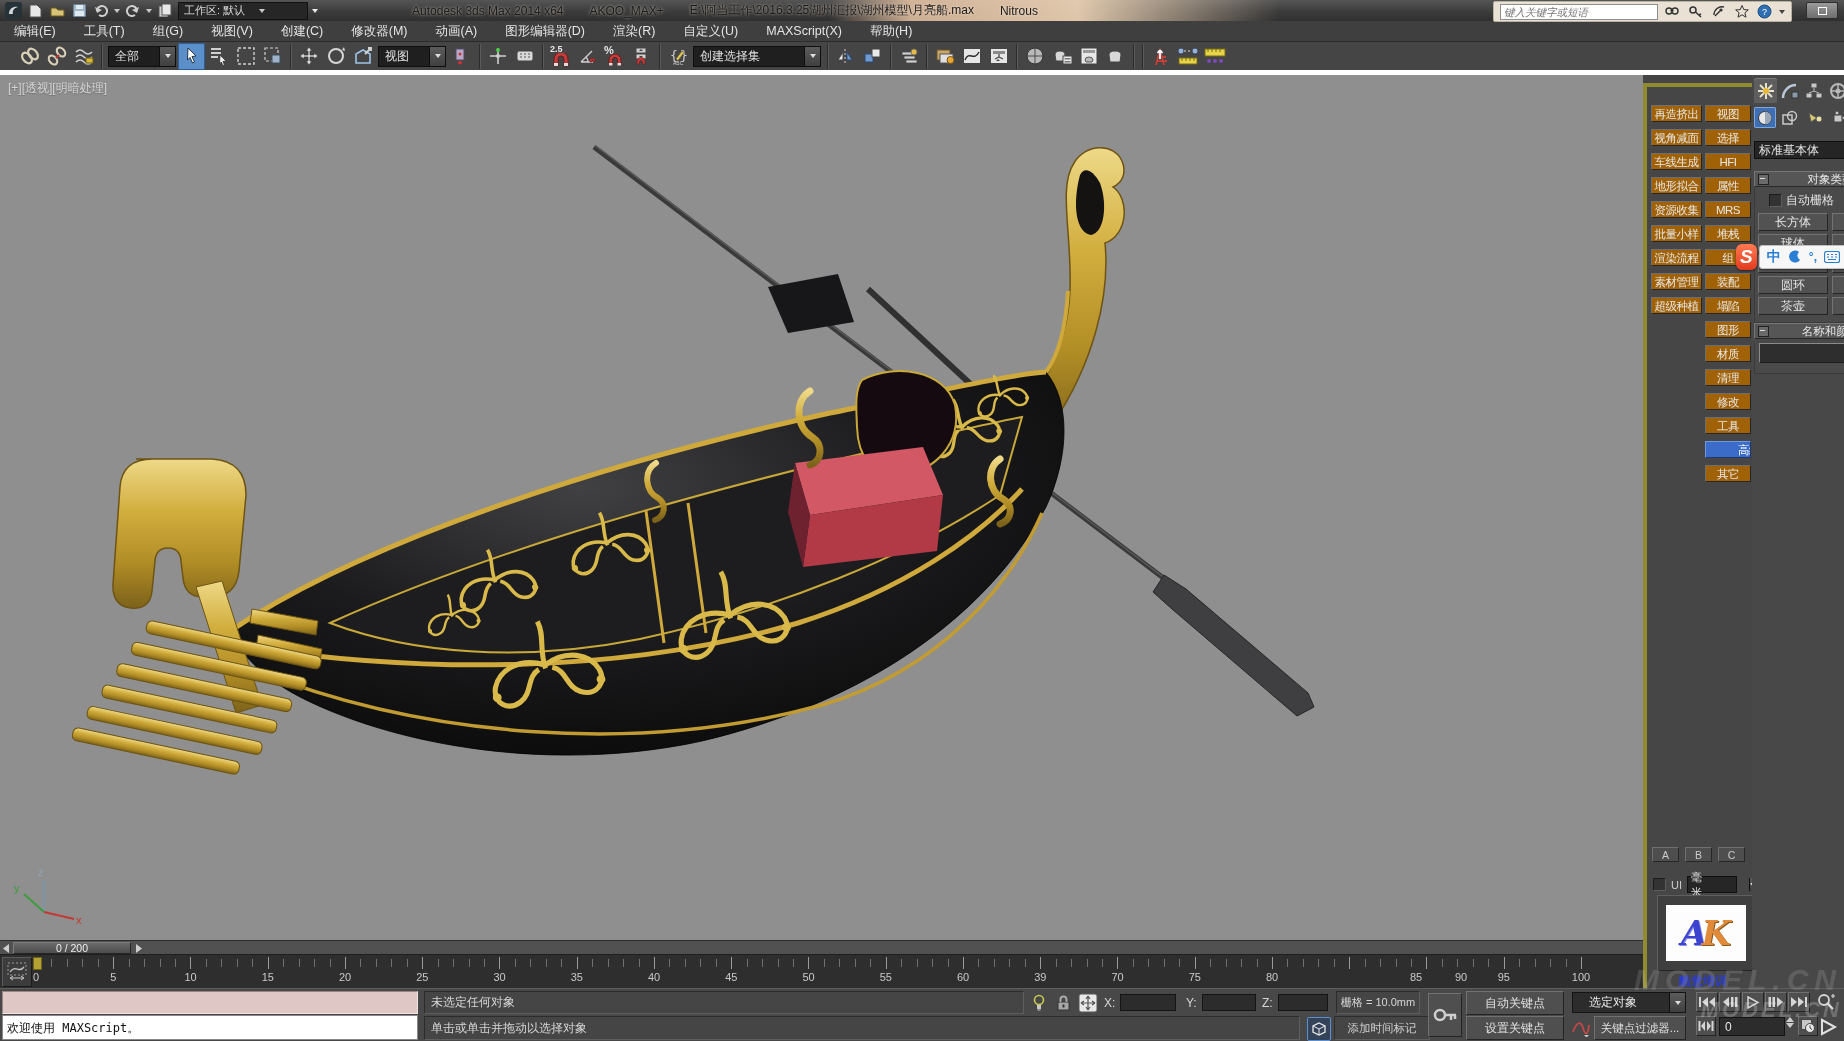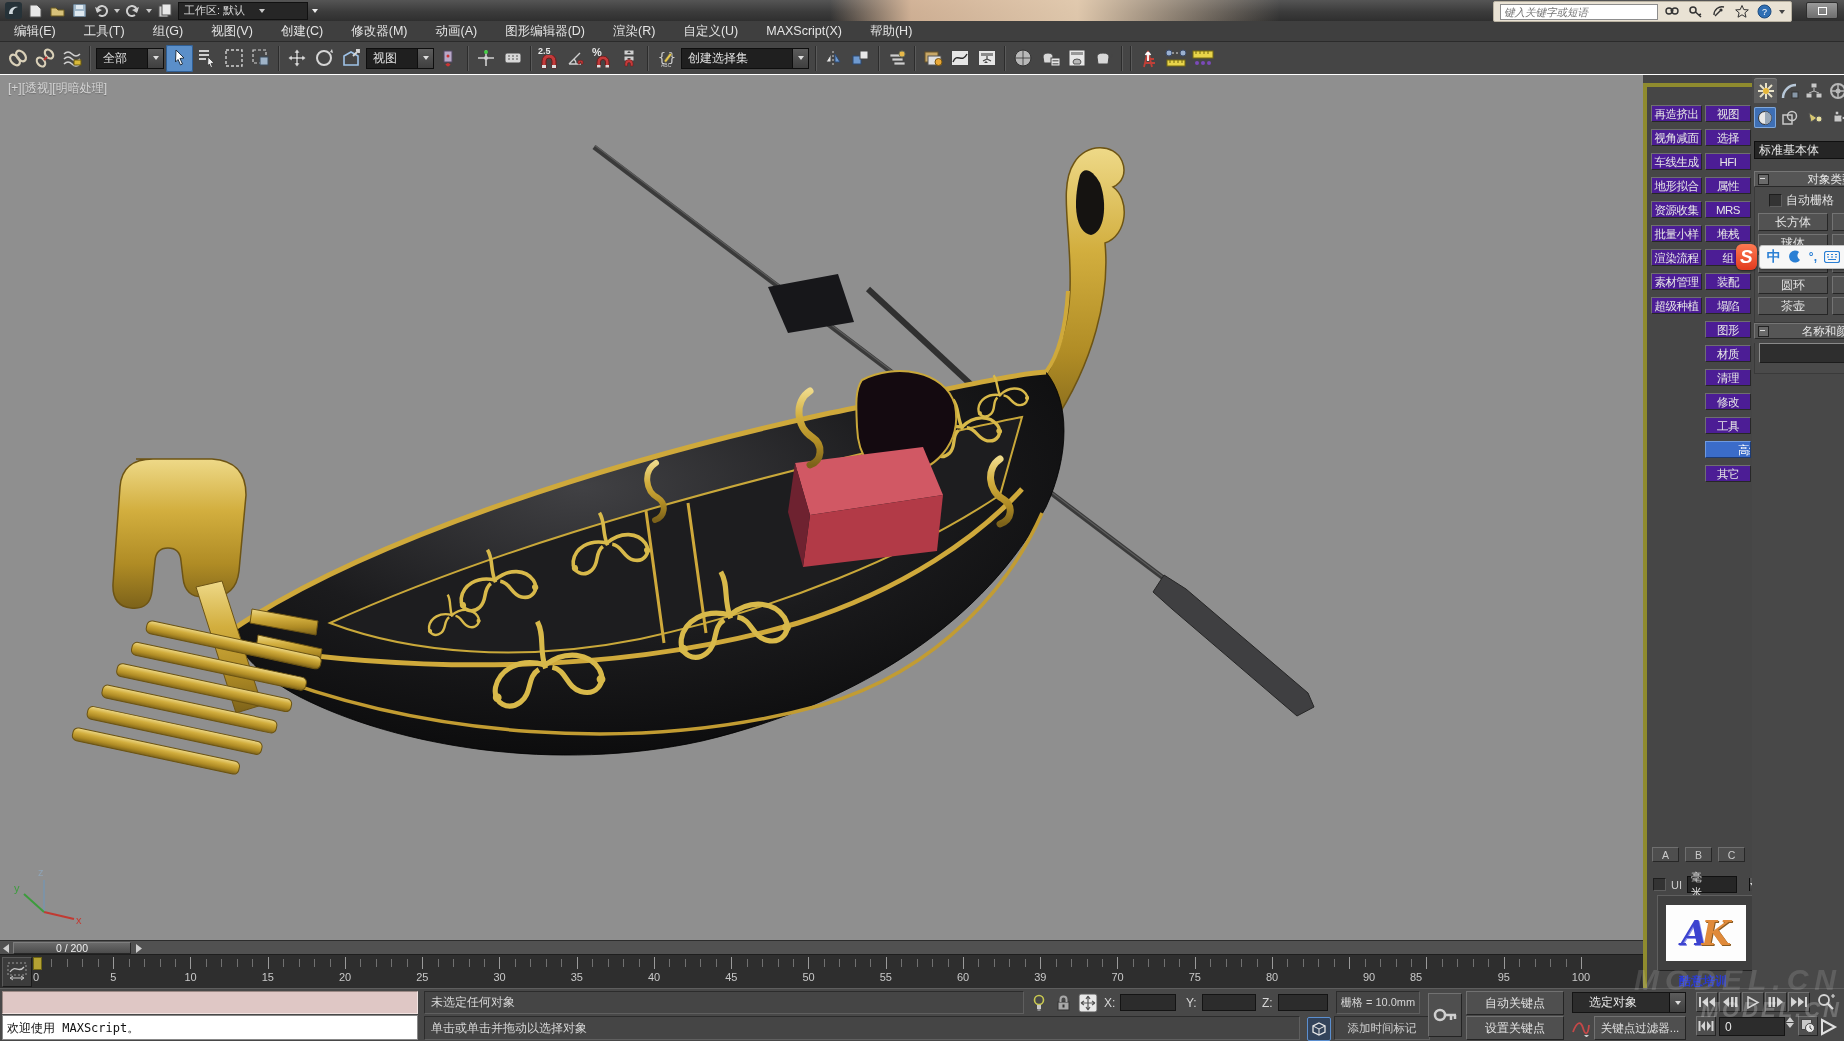--- a/index.html
+++ b/index.html
@@ -28,42 +28,42 @@
   .icbtn{width:17px;height:16px;display:flex;align-items:center;justify-content:center;}
   #winbtns{position:absolute;right:6px;top:2px;display:flex;gap:2px;z-index:3;}
   .wbtn{width:30px;height:15px;background:linear-gradient(#9a9a9a,#6e6e6e);border:1px solid #2e2e2e;
     border-radius:2px;display:flex;align-items:center;justify-content:center;}
   
   #menubar{position:absolute;left:0;top:21px;width:1844px;height:20px;background:#3f3f3f;
     border-bottom:1px solid #2b2b2b;display:flex;align-items:center;z-index:29;}
   .menu-item{padding:0 14px;font-size:12.5px;color:#e4e4e4;line-height:20px;cursor:default;}
   
   #toolbar{position:absolute;left:0;top:42px;width:1844px;height:33px;background:#454545;
-    border-bottom:1px solid #ffffff;display:flex;align-items:center;padding-left:4px;box-sizing:border-box;z-index:28;}
+    border-bottom:5px solid #ffffff;display:flex;align-items:center;padding-left:16px;box-sizing:border-box;z-index:28;}
   .ib{width:27px;height:27px;display:flex;align-items:center;justify-content:center;flex:none;border-radius:2px;}
   .ib.active{background:#5b8fc9;box-shadow:inset 0 0 0 1px #2f5e94;}
   .tsep{width:1px;height:25px;background:#2c2c2c;margin:0 4px;box-shadow:1px 0 0 #5a5a5a;flex:none;}
   .tdrop{height:19px;background:#1f1f1f;border:1px solid #0e0e0e;color:#e0e0e0;font-size:12px;
     display:flex;align-items:center;flex:none;margin:0 2px;}
   .tdrop .txt{padding:0 6px;white-space:nowrap;}
   .darr{width:15px;height:100%;background:linear-gradient(#5c5c5c,#3f3f3f);display:flex;align-items:center;
     justify-content:center;border-left:1px solid #0e0e0e;}
   .darr i{width:0;height:0;border-left:3.5px solid transparent;border-right:3.5px solid transparent;border-top:4px solid #ddd;}
   .snaplbl{font-size:9px;color:#e8e8e8;position:absolute;top:1px;left:3px;font-weight:bold;}
   .ibwrap{position:relative;width:27px;height:27px;flex:none;display:flex;align-items:center;justify-content:center;}
   
   #viewport{position:absolute;left:0;top:75px;width:1643px;height:865px;background:#8f8f8f;overflow:hidden;}
   #vp-label{position:absolute;left:8px;top:5px;font-size:12px;color:#d6d6d6;text-shadow:0 1px 1px rgba(0,0,0,.25);}
   #axis{position:absolute;left:8px;bottom:14px;}
   
   #rightpanel{position:absolute;left:1643px;top:75px;width:201px;height:913px;background:#454545;overflow:hidden;}
   #goldframe{position:absolute;left:0;top:8px;width:109px;height:905px;
     border-left:4px solid #8f8b2e;border-top:4px solid #8f8b2e;box-sizing:border-box;background:#464646;}
   .lbtn{position:relative;display:block;height:17px;line-height:16px;text-align:center;font-size:11.5px;
-    letter-spacing:-.5px;color:#e6e6e6;background:#4c1d95;border:1px solid;border-color:#6f6f6f #272727 #272727 #6f6f6f;
+    letter-spacing:-.5px;color:#e6e6e6;background:#a16207;border:1px solid;border-color:#6f6f6f #272727 #272727 #6f6f6f;
     margin-bottom:7px;white-space:nowrap;overflow:hidden;box-sizing:border-box;}
   .lbtn.active{background:#3b6cc9;border-color:#6f9ae0 #1c3a72 #1c3a72 #6f9ae0;color:#fff;padding-left:32px;}
   #lcol1{position:absolute;left:4px;top:18px;width:51px;}
   #lcol2{position:absolute;left:58px;top:18px;width:46px;}
   
   .aktab{width:27px;height:15px;font-size:10.5px;color:#ccc;background:#4e4e4e;border:1px solid;
     border-color:#6f6f6f #272727 #272727 #6f6f6f;text-align:center;line-height:14px;display:inline-block;box-sizing:border-box;}
   #akuirow{position:absolute;left:6px;top:789px;display:flex;align-items:center;gap:5px;}
   .chk{width:11px;height:11px;background:#333;border:1px solid;border-color:#1d1d1d #5d5d5d #5d5d5d #1d1d1d;}
   #unitdrop{height:15px;background:#262626;border:1px solid #111;display:flex;align-items:center;font-size:11px;color:#ddd;}
@@ -180,20 +180,26 @@
           <rect x="1" y="2" width="9" height="11" fill="#cfcfcf" stroke="#555"></rect>
           <rect x="4" y="0" width="9" height="11" fill="#e8e8e8" stroke="#555"></rect>
         </svg>
     </div>
     <div class="wsdrop" style="width:118px;">
       <span class="txt">工作区: 默认</span>
       <span class="mini-arr"></span>
     </div>
     <div class="mini-arr" style="border-top-color:#eee;"></div>
   </div>
+  <div id="titletext">
+    <span>Autodesk 3ds Max 2014 x64</span>
+    <span>AKOO_MAX+</span>
+    <span>E:\阿当工作\2016.3.25湖州汇报\湖州模型\月亮船.max</span>
+    <span>Nitrous</span>
+  </div>
   <div id="infocenter">
     <input id="searchbox" placeholder="键入关键字或短语" style="">
     <div class="icbtn">
       <svg width="15" height="13">
           <circle cx="4" cy="6" r="3" fill="none" stroke="#333" stroke-width="1.4"></circle>
           <circle cx="10" cy="6" r="3" fill="none" stroke="#333" stroke-width="1.4"></circle>
           <rect x="5.5" y="4.5" width="3" height="2" fill="#333"></rect>
         </svg>
     </div>
     <div class="icbtn">
@@ -799,21 +805,21 @@
       <span class="rlbl" style="left: 637px;">40</span>
       <span class="rlbl" style="left: 714.25px;">45</span>
       <span class="rlbl" style="left: 791.5px;">50</span>
       <span class="rlbl" style="left: 868.75px;">55</span>
       <span class="rlbl" style="left: 946px;">60</span>
       <span class="rlbl" style="left: 1023.25px;">39</span>
       <span class="rlbl" style="left: 1100.5px;">70</span>
       <span class="rlbl" style="left: 1177.75px;">75</span>
       <span class="rlbl" style="left: 1255px;">80</span>
       <span class="rlbl" style="left: 1399px;">85</span>
-      <span class="rlbl" style="left: 1352px;">90</span>
+      <span class="rlbl" style="left: 1444px;">90</span>
       <span class="rlbl" style="left: 1486.75px;">95</span>
       <span class="rlbl" style="left: 1564px;">100</span>
     </div>
 </div>
 
 <div id="statusbar">
   <div id="lst1"></div>
   <div id="lst2">欢迎使用 MAXScript。</div>
 
   <div class="sunken abs" style="left:424px;top:2px;width:600px;height:23px;display:flex;align-items:center;padding-left:6px;">

